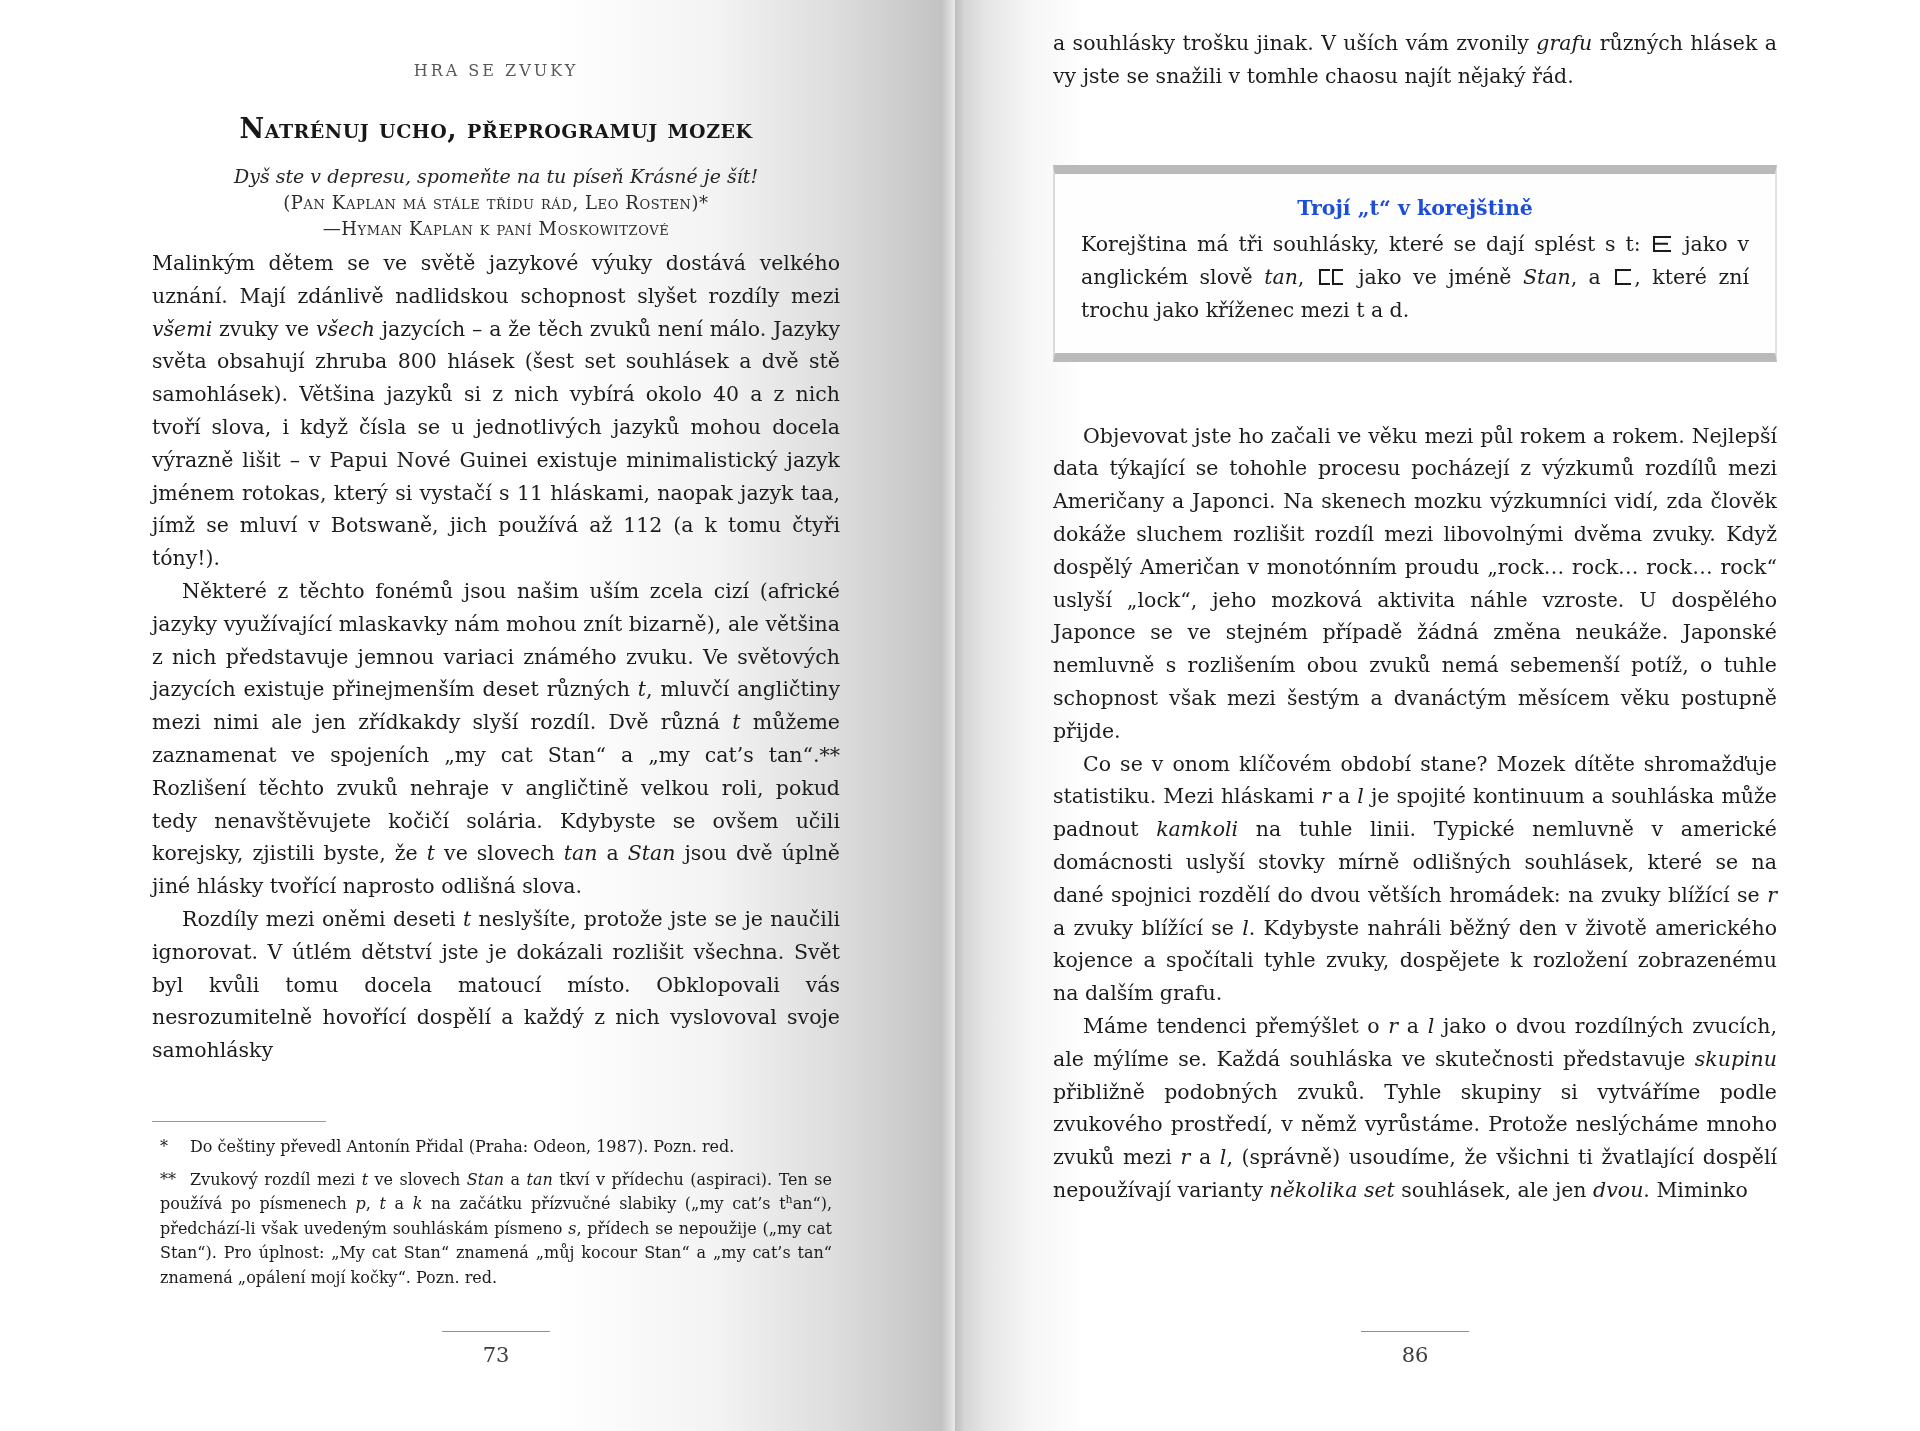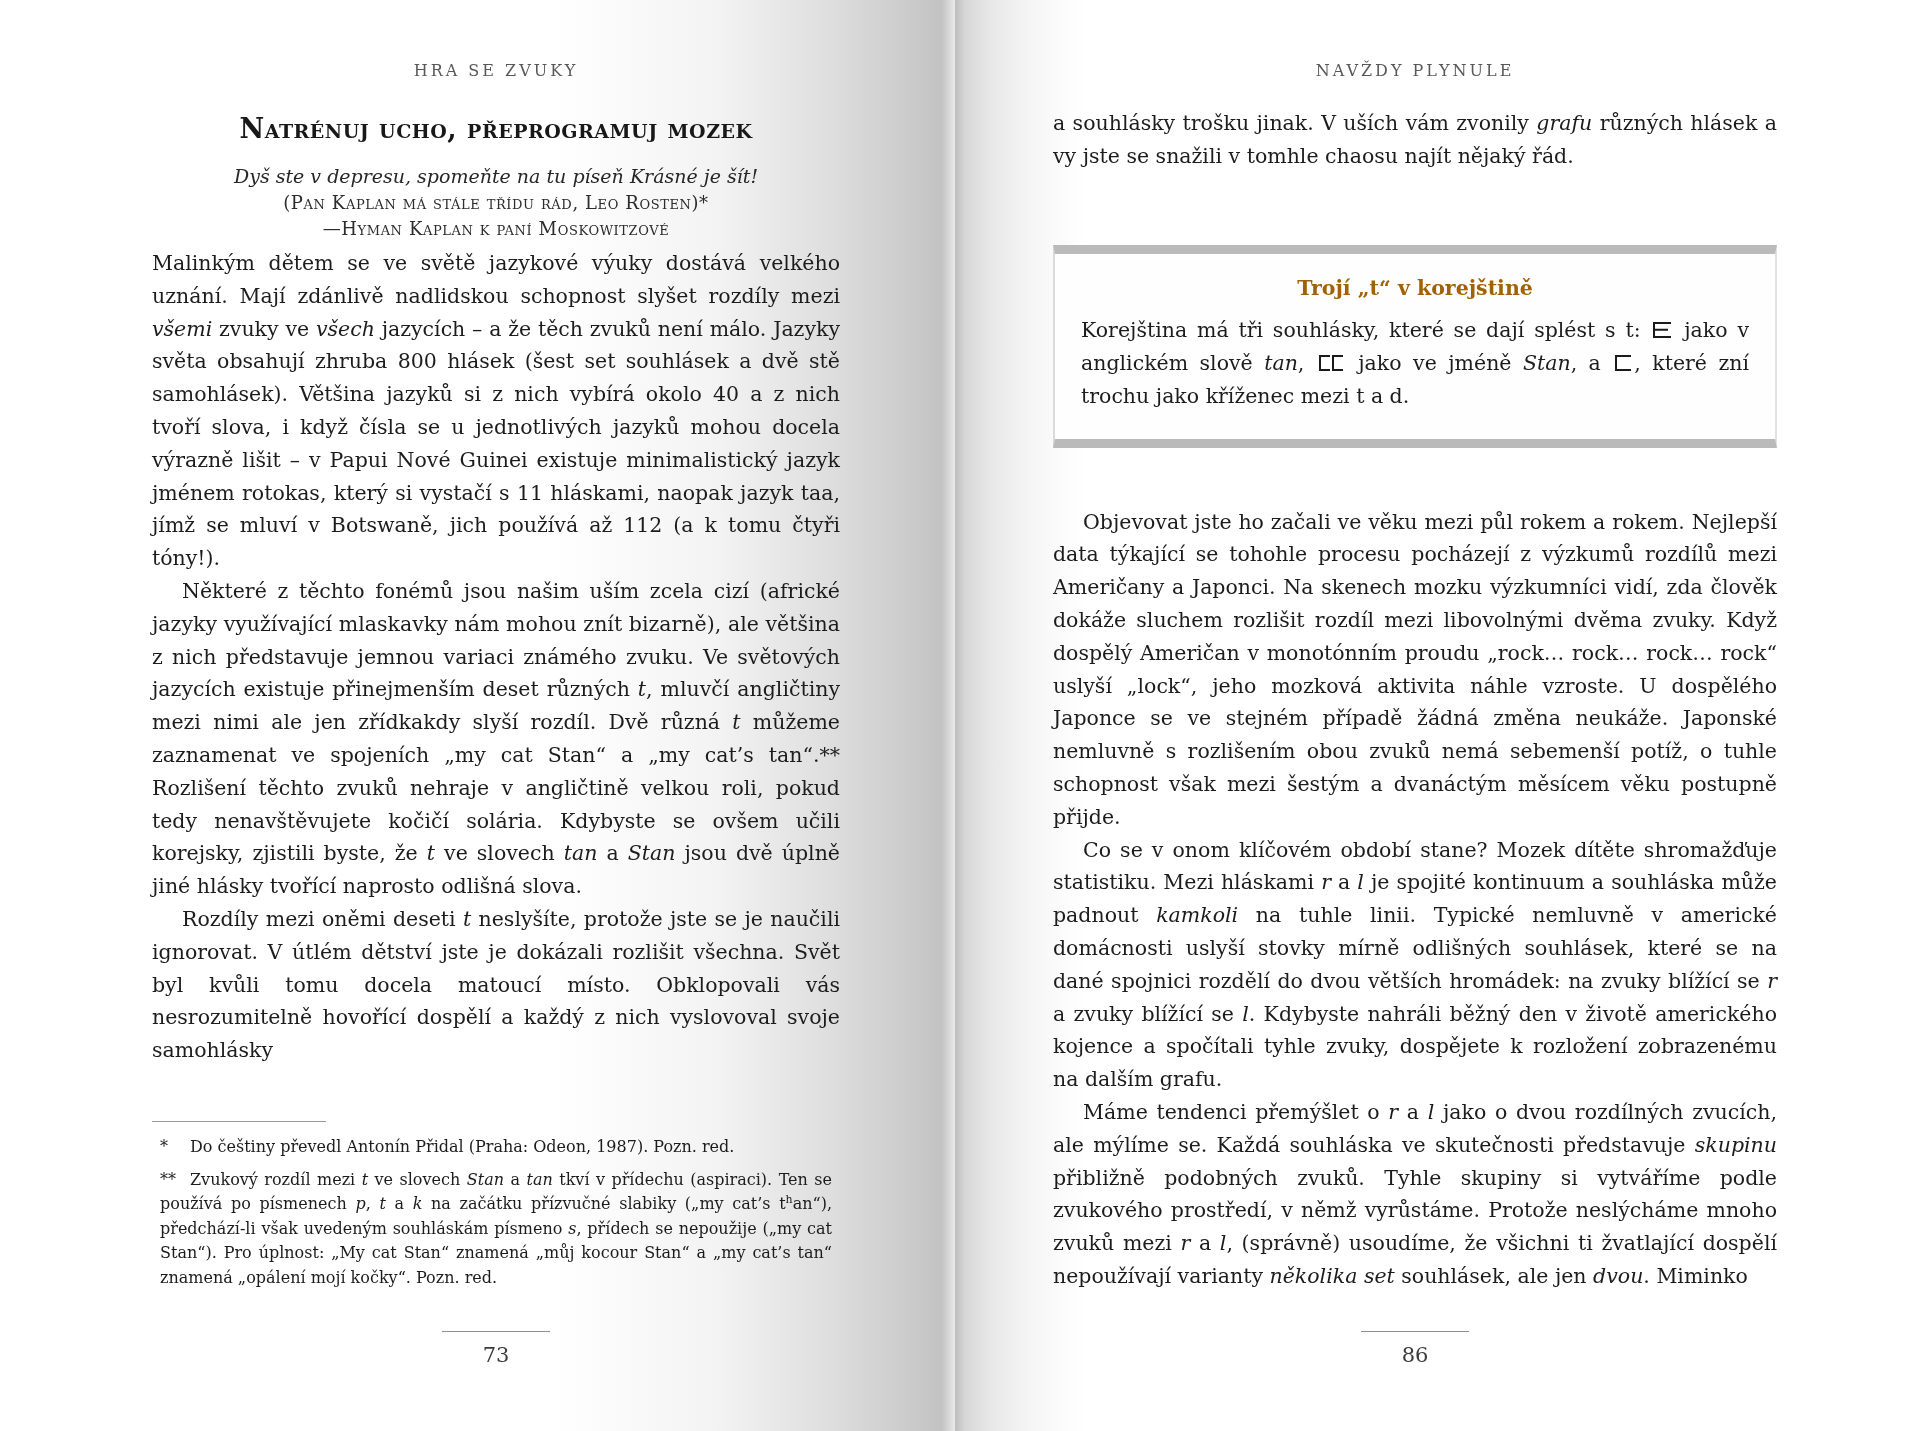--- a/index.html
+++ b/index.html
@@ -40,21 +40,21 @@
   .left-body{margin-top:8px;}
   .intro{margin-top:27px;}
 
   .info-box{
     margin-top:72px;
     border-top:9px solid #bababa;border-bottom:9px solid #bababa;
     border-left:2px solid #dadada;border-right:2px solid #e2e2e2;
     background:#fefefe;
     padding:22px 26px 26px 26px;
   }
-  .box-title{margin:0 0 14px 0;text-align:center;font-weight:bold;font-size:20.5px;color:#a16207;}
+  .box-title{margin:0 0 8px 0;text-align:center;font-weight:bold;font-size:20.5px;color:#1d4ed8;}
   .box-body{margin:0;font-size:20.5px;line-height:33px;text-align:justify;}
 
   .right-body{margin-top:58px;}
 
   .fn-block{position:absolute;top:1121px;left:0;right:0;font-size:16px;line-height:24.6px;text-align:justify;}
   .fn-rule{width:174px;height:1px;background:#9a9a9a;margin-bottom:13px;}
   .fn-block p{margin:8px;}
   .fn-marker{display:inline-block;width:30px;}
   .fn-block sup{font-size:11px;line-height:0;}
 
@@ -98,21 +98,20 @@
       </div>
       <div class="page-number-block">
         <div class="pn-rule"></div>
         <div>73</div>
       </div>
     </div>
   </div>
 
   <div class="page page-right">
     <div class="col col-right">
-      <div class="running-header">NAVŽDY PLYNULE</div>
       <div class="body-text intro">a souhlásky trošku jinak. V uších vám zvonily <i>grafu</i> různých hlásek a vy jste se snažili v tomhle chaosu najít nějaký řád.</div>
       <div class="info-box">
         <h2 class="box-title">Trojí „t“ v korejštině</h2>
         <p class="box-body">Korejština má tři souhlásky, které se dají splést s t: <span class="kj kj-t"></span> jako v anglickém slově <i>tan</i>, <span class="kj kj-dd"></span> jako ve jméně <i>Stan</i>, a <span class="kj kj-d"></span>, které zní trochu jako kříženec mezi t a d.</p>
       </div>
       <div class="body-text right-body">
           <p class="indent">Objevovat jste ho začali ve věku mezi půl rokem a rokem. Nejlepší data týkající se tohohle procesu pocházejí z výzkumů rozdílů mezi Američany a Japonci. Na skenech mozku výzkumníci vidí, zda člověk dokáže sluchem rozlišit rozdíl mezi libovolnými dvěma zvuky. Když dospělý Američan v monotónním proudu „rock… rock… rock… rock“ uslyší „lock“, jeho mozková aktivita náhle vzroste. U dospělého Japonce se ve stejném případě žádná změna neukáže. Japonské nemluvně s rozlišením obou zvuků nemá sebemenší potíž, o tuhle schopnost však mezi šestým a dvanáctým měsícem věku postupně přijde.</p>
           <p class="indent">Co se v onom klíčovém období stane? Mozek dítěte shromažďuje statistiku. Mezi hláskami <i>r</i> a <i>l</i> je spojité kontinuum a souhláska může padnout <i>kamkoli</i> na tuhle linii. Typické nemluvně v americké domácnosti uslyší stovky mírně odlišných souhlásek, které se na dané spojnici rozdělí do dvou větších hromádek: na zvuky blížící se <i>r</i> a zvuky blížící se <i>l</i>. Kdybyste nahráli běžný den v životě amerického kojence a spočítali tyhle zvuky, dospějete k rozložení zobrazenému na dalším grafu.</p>
           <p class="indent">Máme tendenci přemýšlet o <i>r</i> a <i>l</i> jako o dvou rozdílných zvucích, ale mýlíme se. Každá souhláska ve skutečnosti představuje <i>skupinu</i> přibližně podobných zvuků. Tyhle skupiny si vytváříme podle zvukového prostředí, v němž vyrůstáme. Protože neslýcháme mnoho zvuků mezi <i>r</i> a <i>l</i>, (správně) usoudíme, že všichni ti žvatlající dospělí nepoužívají varianty <i>několika set</i> souhlásek, ale jen <i>dvou</i>. Miminko</p>
         </div>

